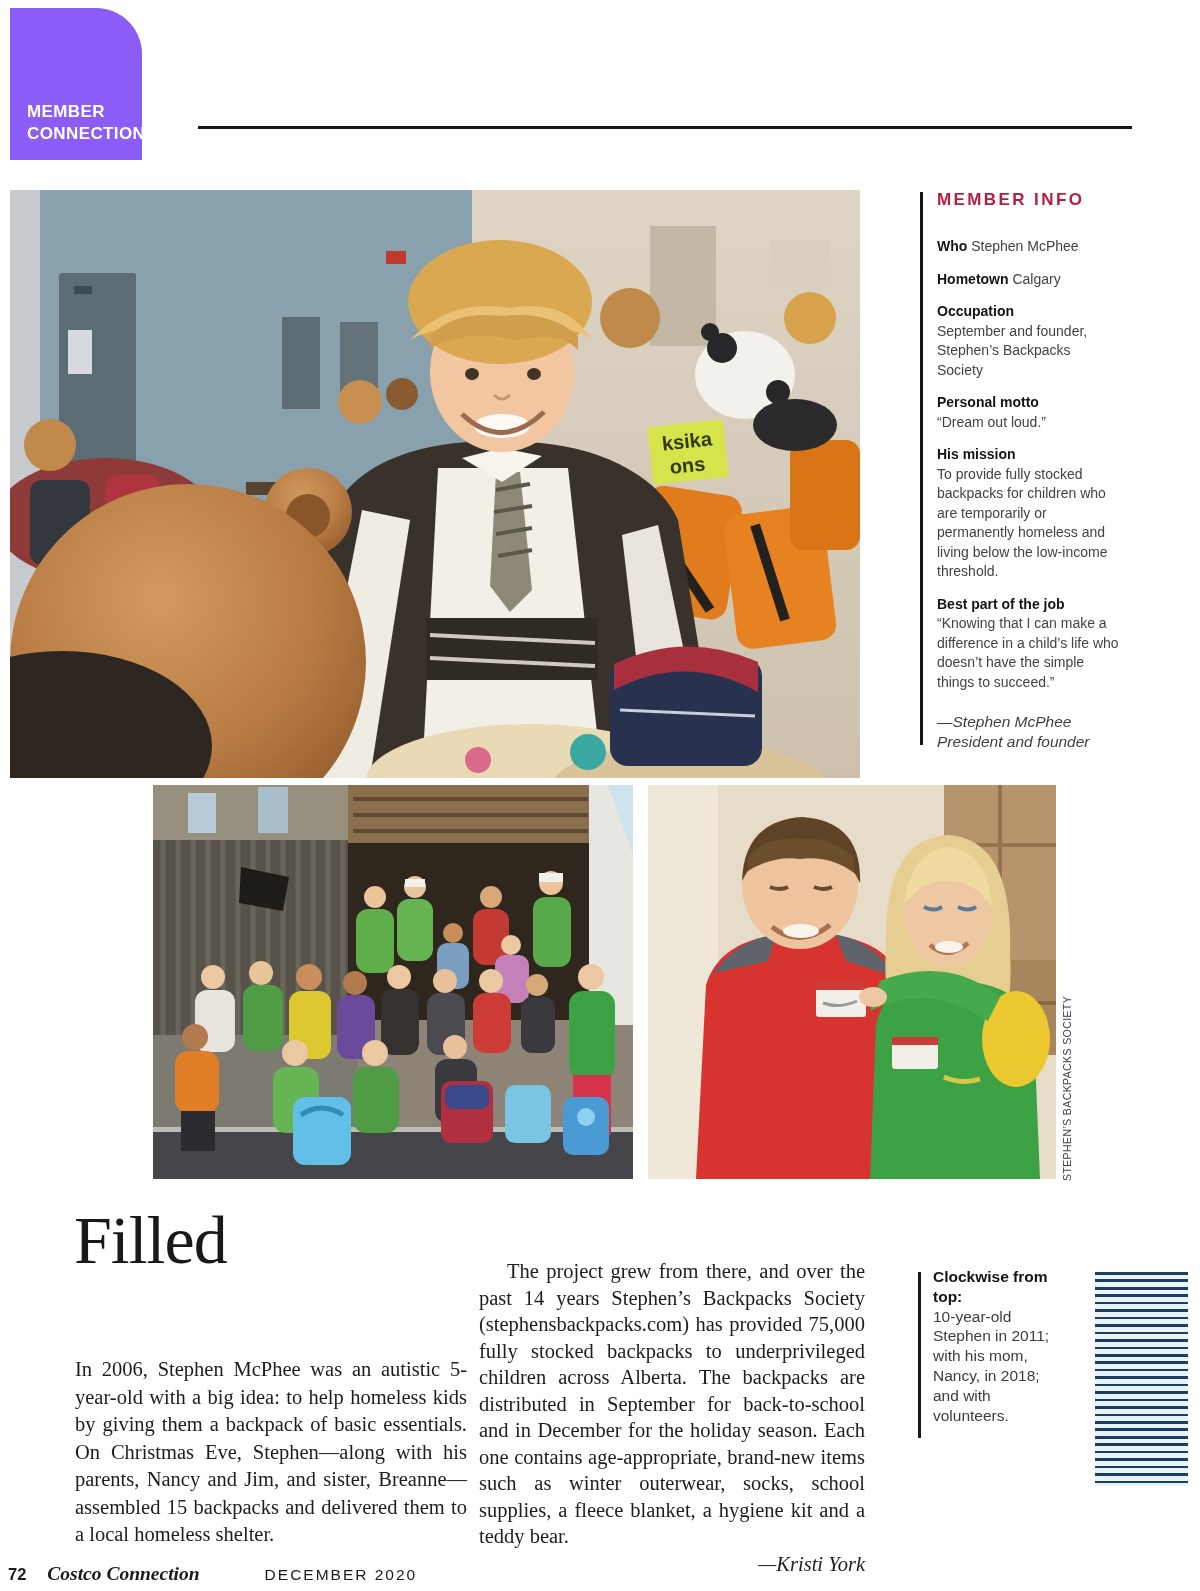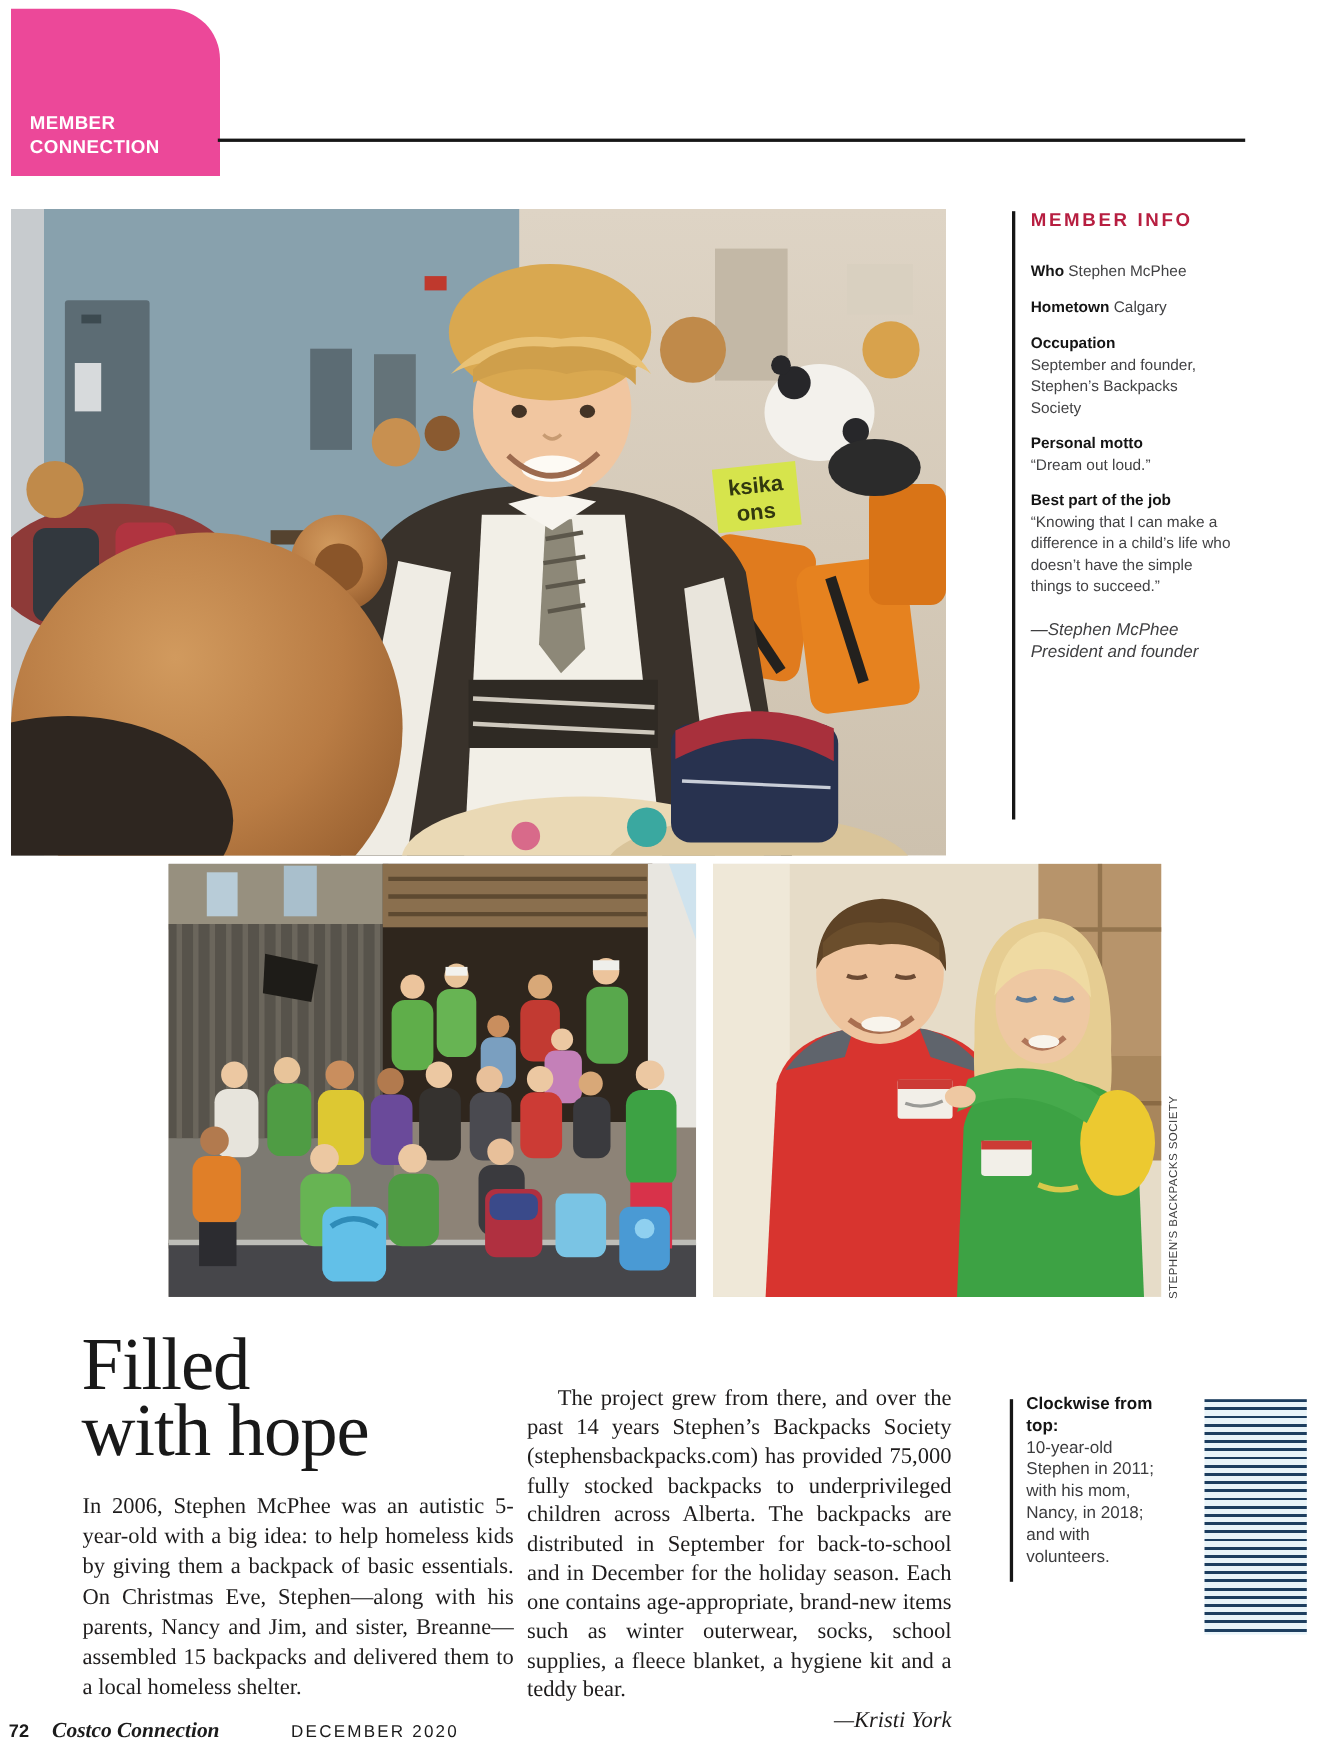--- a/index.html
+++ b/index.html
@@ -1,20 +1,20 @@
 <!DOCTYPE html>
 <html><head>
 <meta charset="utf-8">
 <style>
   html,body{margin:0;padding:0;background:#ffffff;}
   .page{position:relative;width:1200px;height:1591px;background:#fff;overflow:hidden;
         font-family:"Liberation Sans",sans-serif;color:#1b1b1b;}
 
   
-  .badge{position:absolute;left:10px;top:8px;width:190px;height:152px;background:#ec4899;
+  .badge{position:absolute;left:10px;top:8px;width:132px;height:152px;background:#8b5cf6;
          border-radius:0 46px 0 0;display:flex;align-items:flex-end;}
   .badge-text{padding:0 0 15px 17px;color:#fff;font-weight:bold;font-size:17px;
               line-height:22px;letter-spacing:.4px;}
 
   .header-rule{position:absolute;left:198px;top:126px;width:934px;height:3px;background:#161616;}
 
   
   .photo{position:absolute;overflow:hidden;}
   .photo svg{display:block;width:100%;height:100%;}
   .main-photo{left:10px;top:190px;width:850px;height:588px;}
@@ -178,20 +178,24 @@
     </p>
     <p class="mi-item">
       <b class="blk">Occupation</b>
       <span>September and founder, Stephen’s Backpacks Society</span>
     </p>
     <p class="mi-item">
       <b class="blk">Personal motto</b>
       <span>“Dream out loud.”</span>
     </p>
     <p class="mi-item">
+      <b class="blk">His mission</b>
+      <span>To provide fully stocked backpacks for children who are temporarily or permanently homeless and living below the low-income threshold.</span>
+    </p>
+    <p class="mi-item">
       <b class="blk">Best part of the job</b>
       <span>“Knowing that I can make a difference in a child’s life who doesn’t have the simple things to succeed.”</span>
     </p>
     <p class="mi-attr">
       <span style="display:block">—Stephen McPhee</span>
       <span style="display:block">President and founder</span>
     </p>
   </div>
 
   <div class="photo group-photo">
@@ -346,21 +350,20 @@
         <rect x="244" y="252" width="46" height="8" fill="#cc3b35"></rect>
         <path d="M296,292 q18,8 36,2" stroke="#d8c84a" stroke-width="5" fill="none"></path>
       </g>
     </svg>
   </div>
 
   <div class="photo-credit">STEPHEN’S BACKPACKS SOCIETY</div>
 
   <div class="headline">
     <div>Filled</div>
-    <div>with hope</div>
   </div>
 
   <div class="body-col col1">In 2006, Stephen McPhee was an autistic 5-year-old with a big idea: to help homeless kids by giving them a backpack of basic essentials. On Christmas Eve, Stephen—along with his parents, Nancy and Jim, and sister, Breanne—assembled 15 backpacks and delivered them to a local homeless shelter.</div>
 
   <div class="body-col col2">
     <p>The project grew from there, and over the past 14 years Stephen’s Backpacks Society (stephensbackpacks.com) has provided 75,000 fully stocked backpacks to underprivileged children across Alberta. The backpacks are distributed in September for back-to-school and in December for the holiday season. Each one contains age-appropriate, brand-new items such as winter outerwear, socks, school supplies, a fleece blanket, a hygiene kit and a teddy bear.</p>
     <span class="byline">—Kristi York</span>
   </div>
 
   <div class="cap-rule"></div>

